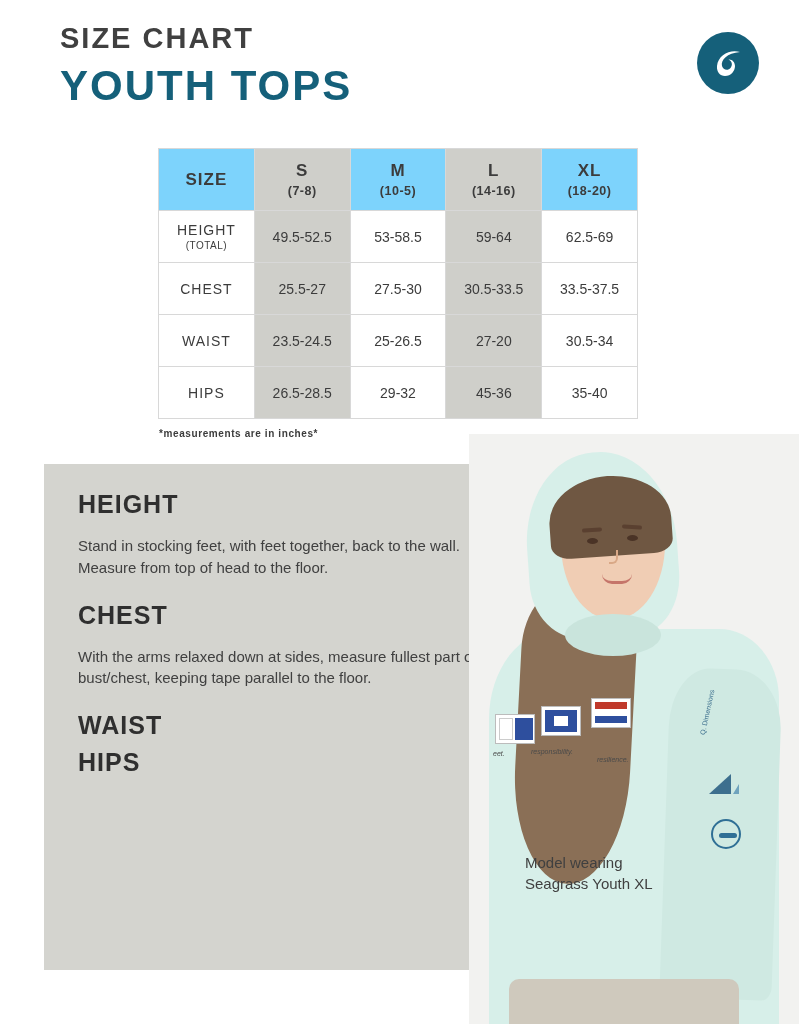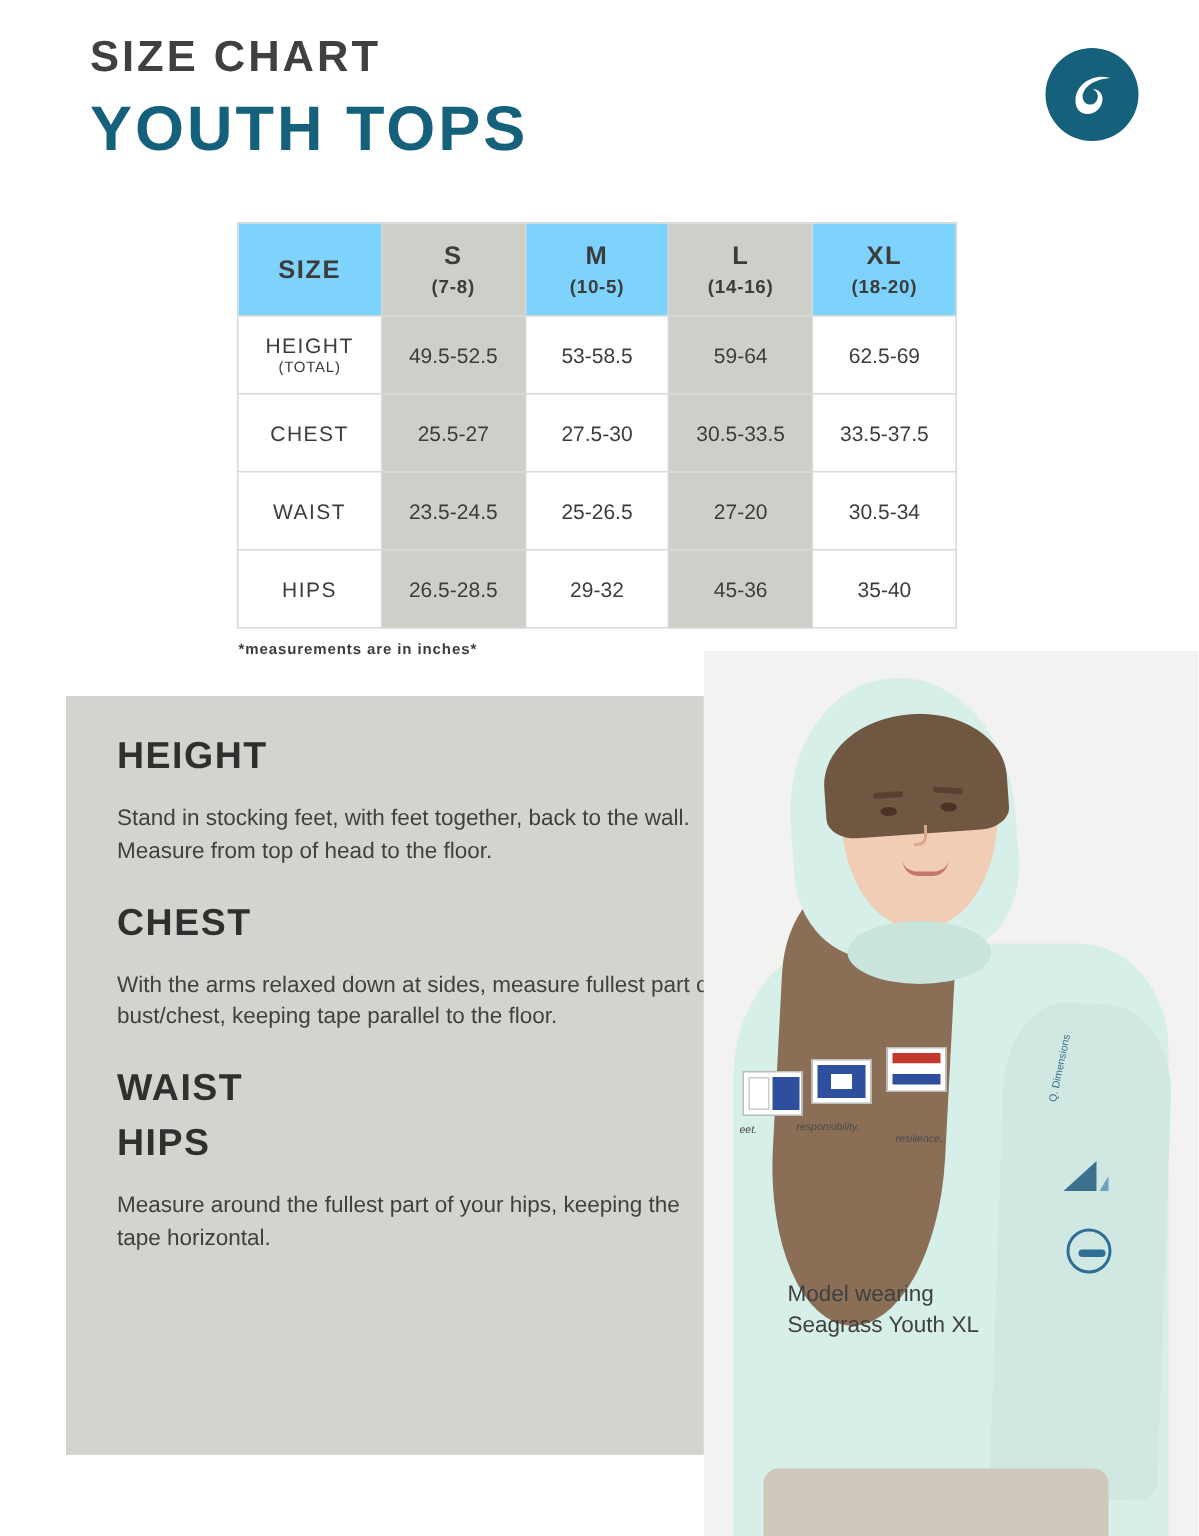--- a/index.html
+++ b/index.html
@@ -348,21 +348,20 @@
   <div class="panel-inner">
     <h3 class="sec-title">HEIGHT</h3>
     <p class="sec-body">Stand in stocking feet, with feet together, back to the wall.  Measure from top of head to the floor.</p>
 
     <h3 class="sec-title">CHEST</h3>
     <p class="sec-body">With the arms relaxed down at sides, measure fullest part of bust/chest, keeping tape parallel to the floor.</p>
 
     <h3 class="sec-title">WAIST</h3>
 
     <h3 class="sec-title">HIPS</h3>
-    <p class="sec-body last">Measure around the fullest part of your hips, keeping the tape horizontal.</p>
   </div>
 </div>
 
 <div class="model">
   <div class="bg"></div>
 
   <div class="fig body-shirt"></div>
   <div class="fig sleeve"></div>
   <div class="fig pants"></div>
   <div class="fig hair-back"></div>

